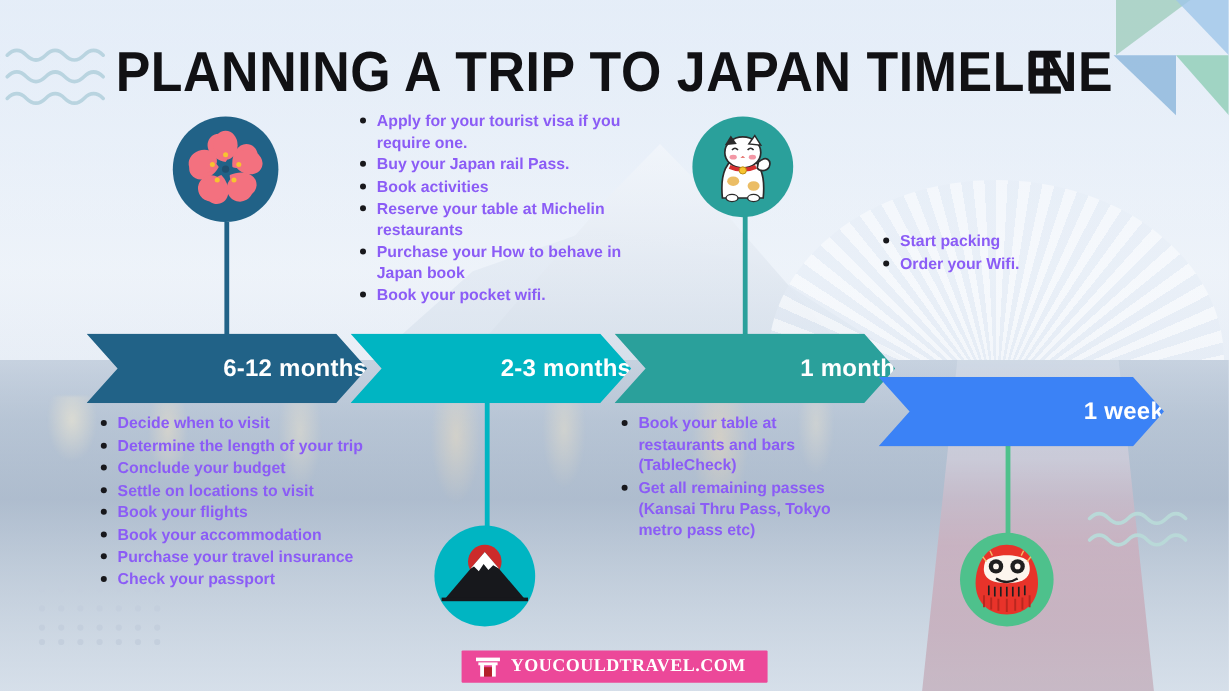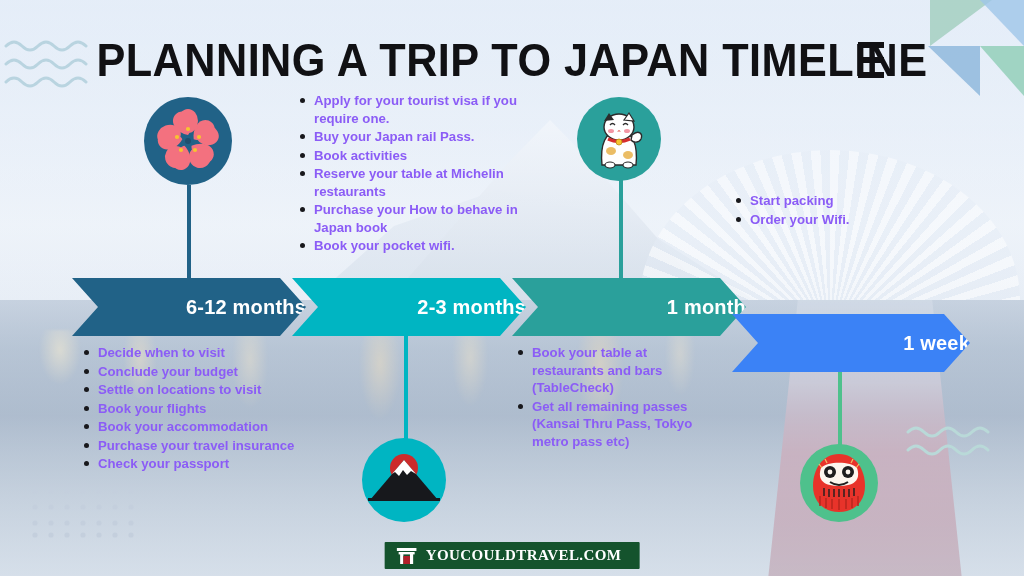--- a/index.html
+++ b/index.html
@@ -119,21 +119,21 @@
   }
   .list-a { position:absolute; left:300px; top:92px; width:232px; }
   .list-b { position:absolute; left:736px; top:192px; width:200px; }
   .list-c { position:absolute; left:84px; top:344px; width:250px; }
   .list-d { position:absolute; left:518px; top:344px; width:196px; }
 
   
   .footer {
     position:absolute; left:50%; transform:translateX(-50%);
     bottom:7px;
-    background:#14532d;
+    background:#ec4899;
     height:27px;
     padding:0 18px 0 12px;
     display:flex; align-items:center; gap:9px;
     border-radius:1px;
   }
   .footer .wordmark {
     font-family:"Liberation Serif", serif;
     font-weight:bold;
     font-size:15px;
     letter-spacing:.4px;
@@ -364,20 +364,21 @@
       <li>Book your pocket wifi.</li>
     </ul>
 
   <ul class="blist list-b" id="list-one-week">
       <li>Start packing</li>
       <li>Order your Wifi.</li>
     </ul>
 
   <ul class="blist list-c" id="list-six-twelve-months">
       <li>Decide when to visit</li>
+      <li>Determine the length of your trip</li>
       <li>Conclude your budget</li>
       <li>Settle on locations to visit</li>
       <li>Book your flights</li>
       <li>Book your accommodation</li>
       <li>Purchase your travel insurance</li>
       <li>Check your passport</li>
     </ul>
 
   <ul class="blist list-d" id="list-one-month">
       <li>Book your table at restaurants and bars (TableCheck)</li>

